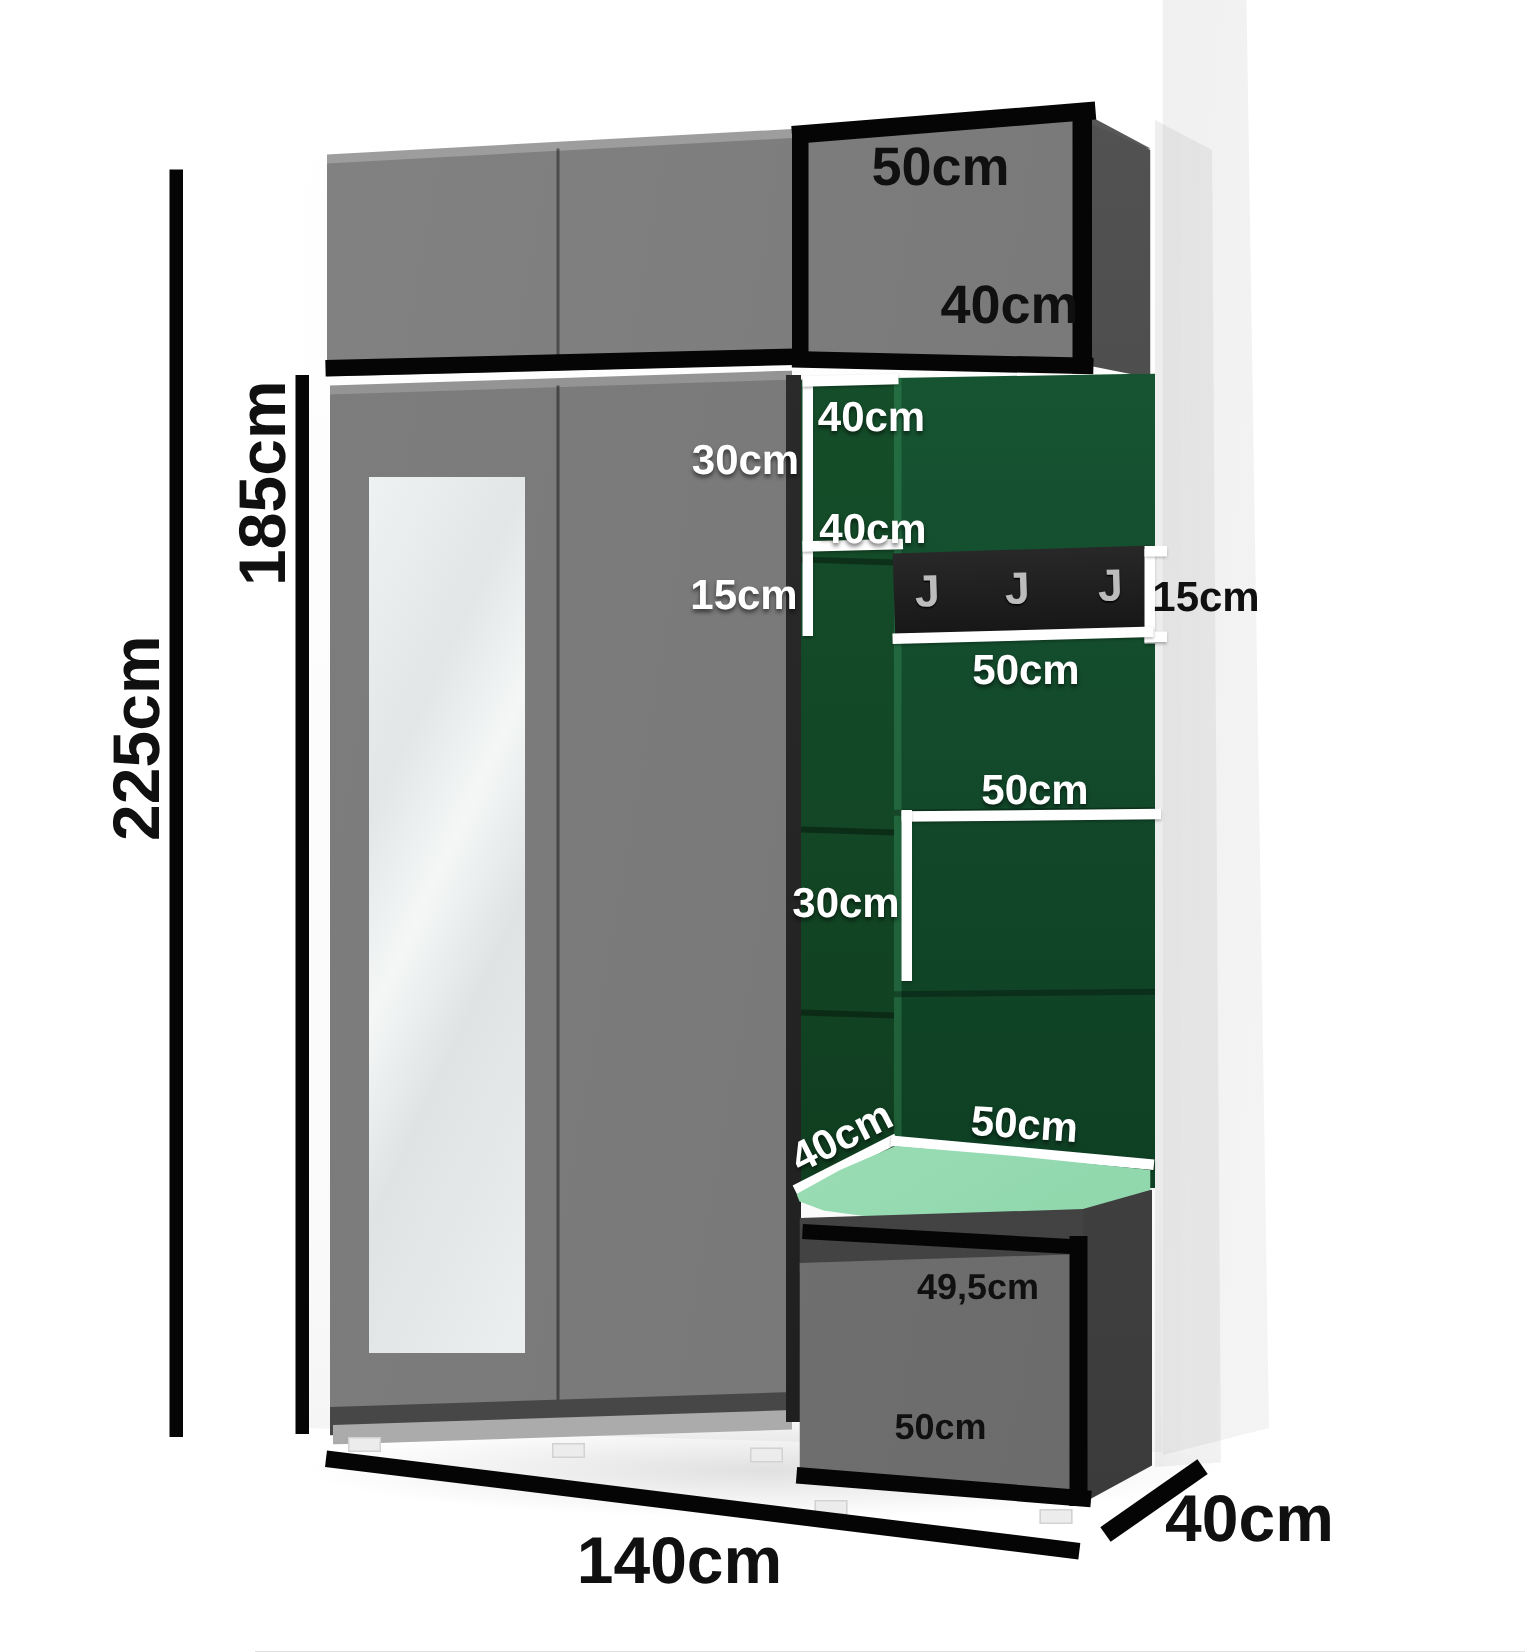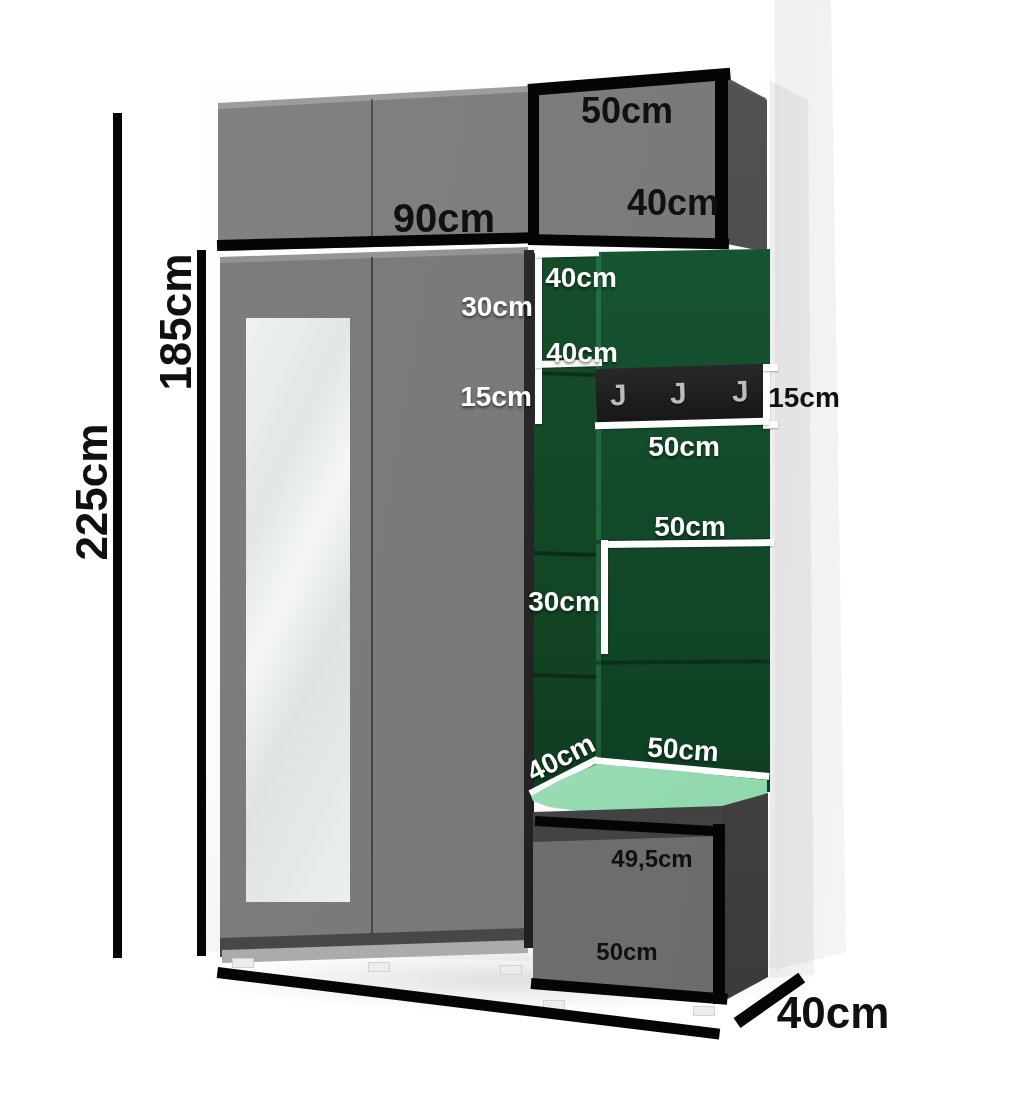--- a/index.html
+++ b/index.html
@@ -27,21 +27,20 @@
               background:linear-gradient(95deg,#c7c7c7 0%,#ededed 55%,#f8f8f8 100%);"></div>
   <div class="layer" style="clip-path:polygon(770px 80px,808px 100px,814px 975px,770px 978px);
               background:linear-gradient(90deg,rgba(70,70,70,.35),rgba(120,120,120,0));filter:blur(5px);"></div>
   <div class="abs" style="left:200px;top:948px;width:620px;height:64px;
               background:radial-gradient(ellipse at 50% 50%,rgba(0,0,0,.12),rgba(0,0,0,0) 70%);"></div>
 
   <div class="layer" style="clip-path:polygon(218px 103px,528px 86px,528px 94px,218px 111px);background:#9d9d9d;"></div>
   <div class="layer" style="clip-path:polygon(218px 109px,528px 92px,528px 243px,218px 251px);
               background:linear-gradient(100deg,#848484,#767676);"></div>
   <div class="abs" style="left:371px;top:99px;width:2px;height:148px;background:rgba(25,25,25,.5);"></div>
-  <div class="lb f40" style="left:354px;top:197px;width:180px;">90cm</div>
   <div class="bar" style="left:217px;top:240px;width:313px;height:11px;transform:rotate(-1.4deg);transform-origin:left center;"></div>
 
   <div class="layer" style="clip-path:polygon(220px 257px,528px 247px,528px 255px,220px 265px);background:#949494;"></div>
   <div class="layer" style="clip-path:polygon(220px 263px,528px 253px,528px 942px,220px 950px);
               background:linear-gradient(100deg,#7f7f7f 0%,#747474 100%);"></div>
   <div class="abs" style="left:371px;top:257px;width:2px;height:688px;background:rgba(25,25,25,.55);"></div>
   <div class="abs" style="left:246px;top:318px;width:104px;height:584px;
               background:linear-gradient(115deg,#eff2f2 0%,#e2e6e6 28%,#f5f7f7 45%,#dfe3e3 62%,#ecefef 100%);"></div>
   <div class="layer" style="clip-path:polygon(220px 938px,528px 928px,528px 947px,220px 957px);background:#474747;"></div>
   <div class="layer" style="clip-path:polygon(222px 950px,528px 940px,528px 953px,222px 963px);background:#ababab;"></div>
@@ -123,17 +122,18 @@
   <div class="foot" style="left:543px;top:1000px;width:20px;height:8px;"></div>
   <div class="foot" style="left:693px;top:1006px;width:20px;height:8px;"></div>
 
   <div class="bar" style="left:113px;top:113px;width:9px;height:845px;"></div>
   <div class="lb f44" style="left:-18px;top:469px;width:220px;transform:rotate(-90deg);">225cm</div>
 
   <div class="bar" style="left:197px;top:250px;width:9px;height:706px;"></div>
   <div class="lb f44" style="left:66px;top:299px;width:220px;transform:rotate(-90deg);">185cm</div>
 
   <div class="bar" style="left:218px;top:967px;width:506px;height:11px;transform:rotate(7deg);transform-origin:left top;"></div>
+  <div class="lb f44" style="left:343px;top:1018px;width:220px;">140cm</div>
 
   <div class="bar" style="left:737px;top:1017px;width:79px;height:12px;transform:rotate(-35deg);transform-origin:left center;"></div>
   <div class="lb f44" style="left:733px;top:990px;width:200px;">40cm</div>
 
 </div>
 
 </body></html>

